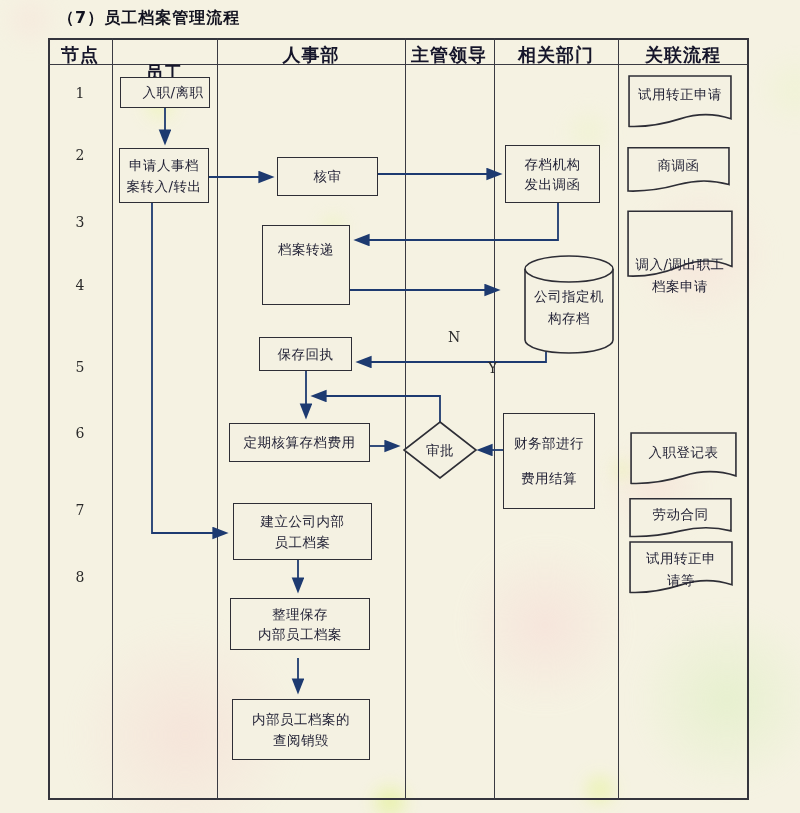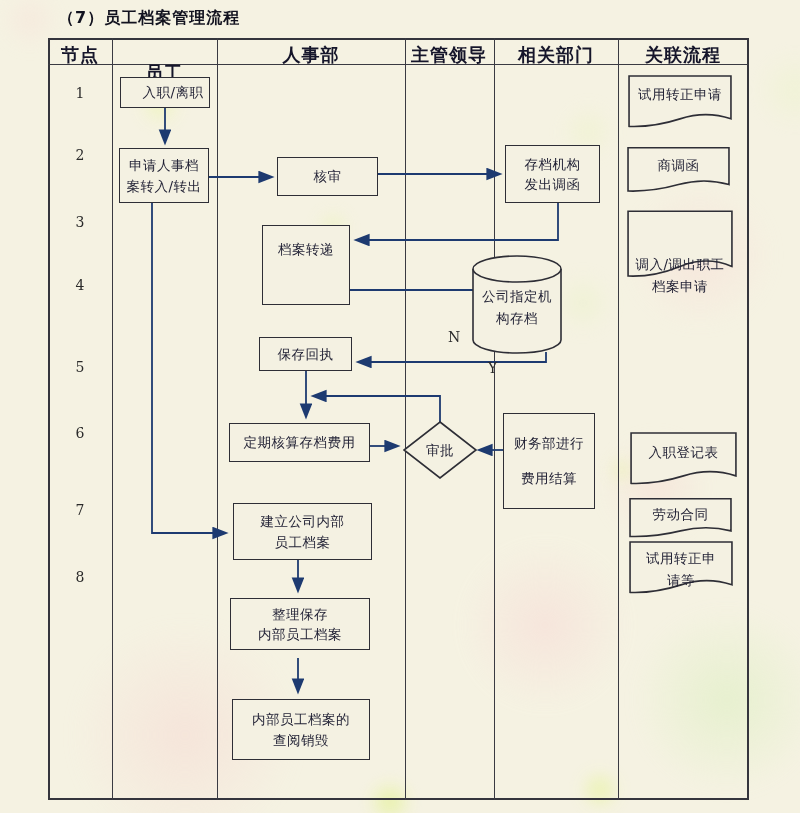--- a/index.html
+++ b/index.html
@@ -132,21 +132,21 @@
 <div class="box" style="left:232px;top:699px;width:138px;height:61px;"><span>内部员工档案的
 查阅销毁</span></div>
 
 <div class="shape" style="left:403px;top:421px;width:74px;height:58px;">
   <svg viewBox="0 0 74 58" preserveAspectRatio="none">
     <polygon points="37,1 73,29 37,57 1,29" fill="#f4f1e2" stroke="#2e2e36" stroke-width="1.6"></polygon>
   </svg>
   <span class="shape-label" style="top:19px;">审批</span>
 </div>
 
-<div class="shape" style="left:472px;top:253px;width:90px;height:102px;">
+<div class="shape" style="left:524px;top:253px;width:90px;height:102px;">
   <svg viewBox="0 0 90 102" preserveAspectRatio="none">
     <path d="M1,16 L1,87 A44,13 0 0 0 89,87 L89,16" fill="#f4f1e2" stroke="#2e2e36" stroke-width="1.6"></path>
     <ellipse cx="45" cy="16" rx="44" ry="13" fill="#f4f1e2" stroke="#2e2e36" stroke-width="1.6"></ellipse>
   </svg>
   <span class="shape-label" style="top:33px;">公司指定机
 构存档</span>
 </div>
 
 <div class="shape" style="left:628px;top:75px;width:104px;height:56px;">
   <svg viewBox="0 0 100 60" preserveAspectRatio="none">

